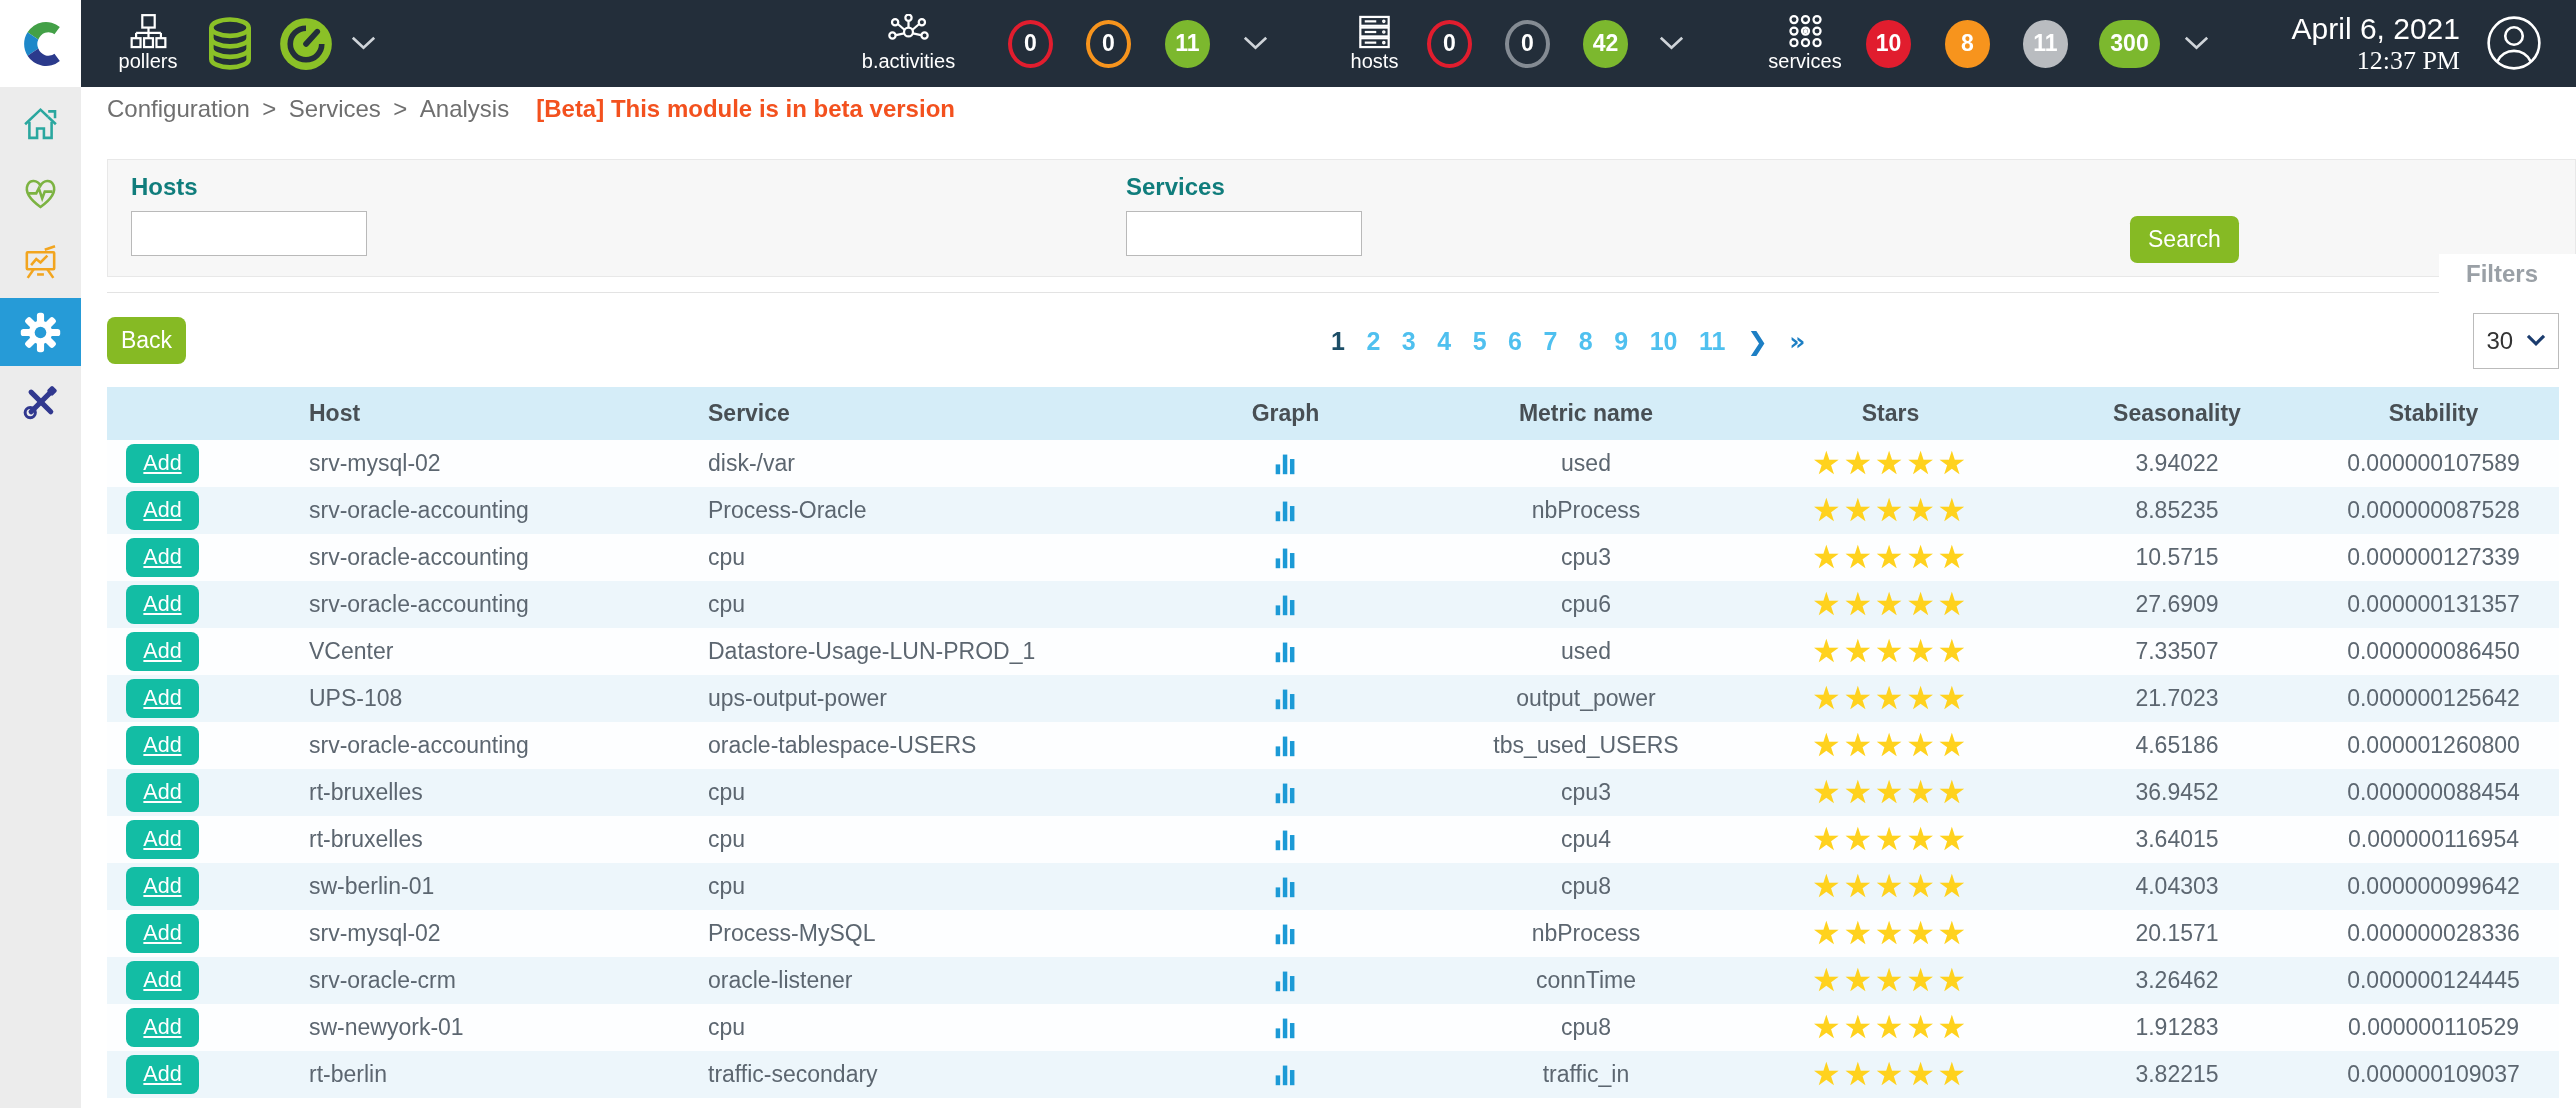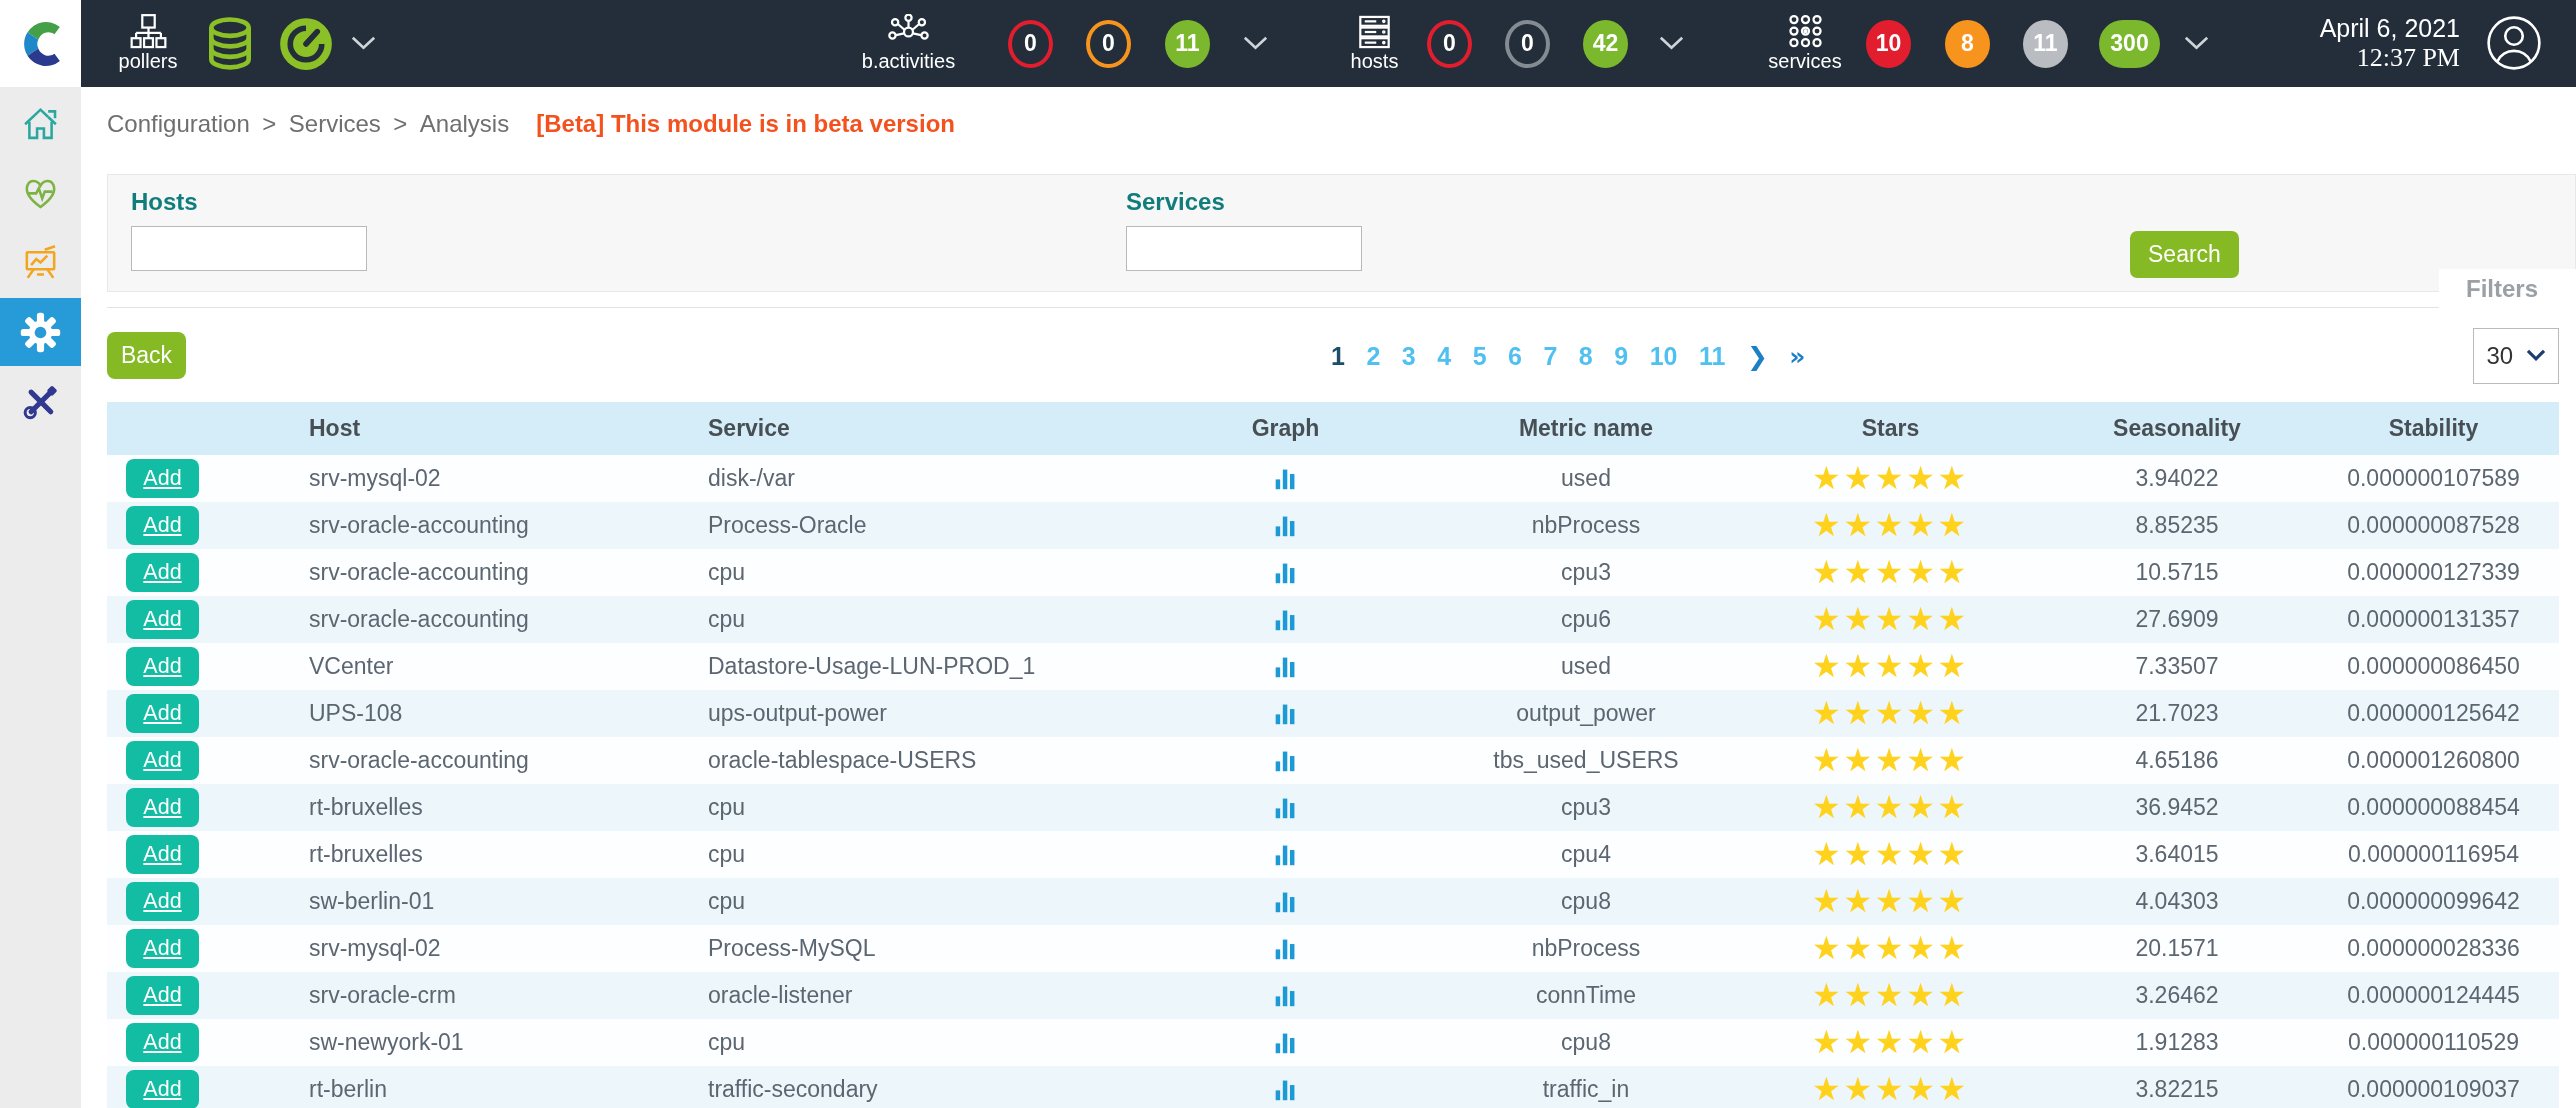--- a/index.html
+++ b/index.html
@@ -22,33 +22,33 @@
   .outline-red    { border:4.5px solid #e11d2e; }
   .outline-orange { border:4.5px solid #f7941d; }
   .outline-gray   { border:4.5px solid #848b93; }
   .fill-red    { background:#e11d2e; }
   .fill-orange { background:#f7941d; }
   .fill-gray   { background:#b9bcc0; }
   .fill-green  { background:#7cb82e; }
   .chev { display:flex; align-items:center; }
   .clock { position:absolute; right:116px; top:0; height:87px; display:flex; flex-direction:column;
            justify-content:center; align-items:flex-end; color:#fff; }
-  .clock-date { font-size:25px; }
+  .clock-date { font-size:30px; }
   .clock-time { font-size:26px;font-family:Liberation Serif, serif; }
   .user-btn { position:absolute; right:34px; top:15px; }
 
   
   .sidebar { position:absolute; left:0; top:87px; width:81px; bottom:0; background:#ececec; }
   .side-item { width:81px; height:68px; margin-top:1.8px; background:#ececec;
                display:flex; align-items:center; justify-content:center; }
   .side-item.active { background:#269bd7; }
 
   
   .content { position:absolute; left:81px; top:87px; right:0; bottom:0; background:#fff; }
-  .breadcrumb-row { padding:23px 0 0 26px; font-size:24px; color:#6f6f6f; display:flex; align-items:center; }
+  .breadcrumb-row { padding:8px 0 0 26px; font-size:24px; color:#6f6f6f; display:flex; align-items:center; }
   .crumb { color:#6f6f6f; cursor:pointer; }
   .crumb-sep { margin:0 12.5px; color:#6f6f6f; }
   .beta-note { margin-left:27px; color:#f3511e; font-weight:bold; }
 
   
   .filter-wrap { position:relative; margin:36px 0 0 26px; height:134px; border-bottom:1.8px solid #e3e3e3; }
   .filter-panel { position:relative; height:118px; background:#f7f7f7; border:0.9px solid #e8e8e8; }
   .ffield { position:absolute; top:12.5px; }
   .ffield label { display:block; font-size:24px; font-weight:bold; color:#107d7c; margin-bottom:10.7px; }
   .ffield input { width:236px; height:45px; border:1.8px solid #b9b9b9; background:#fff; font-size:23px;

